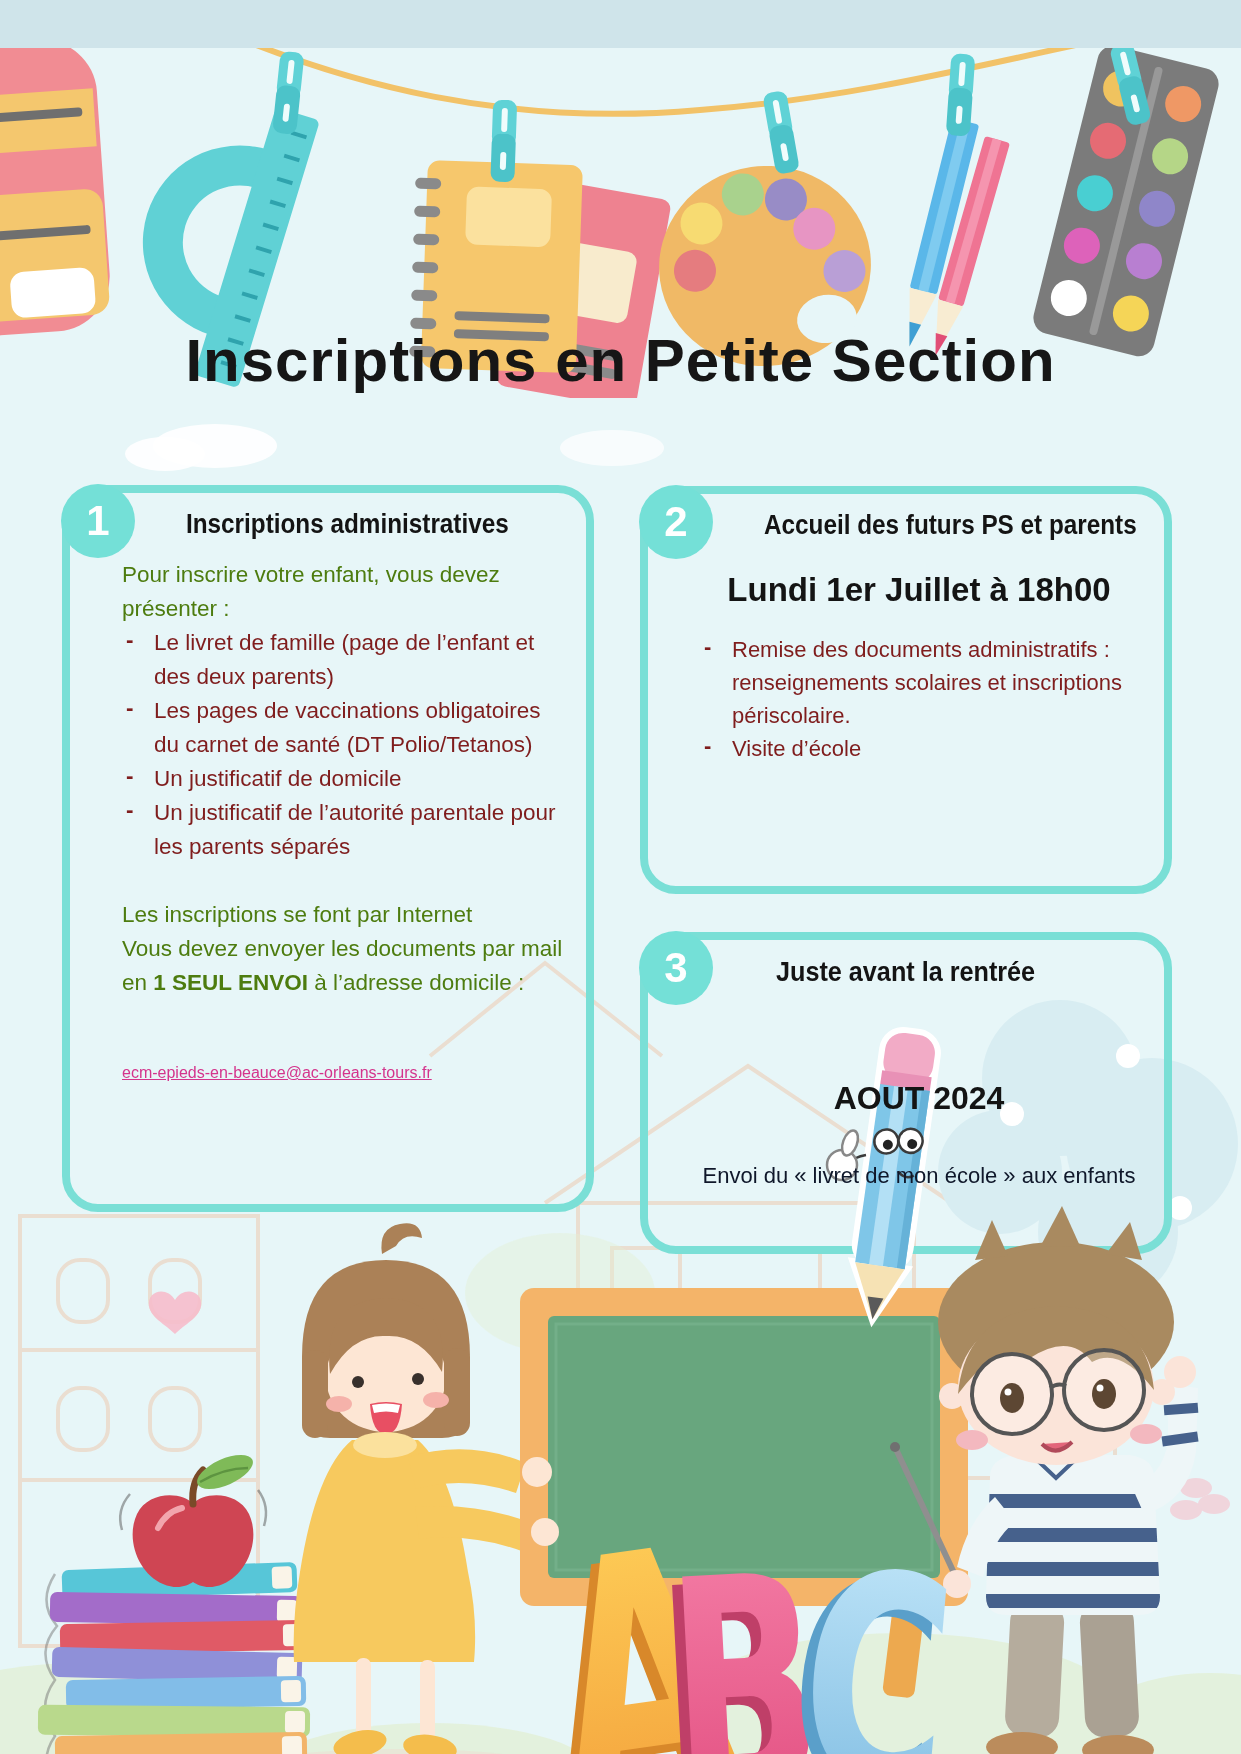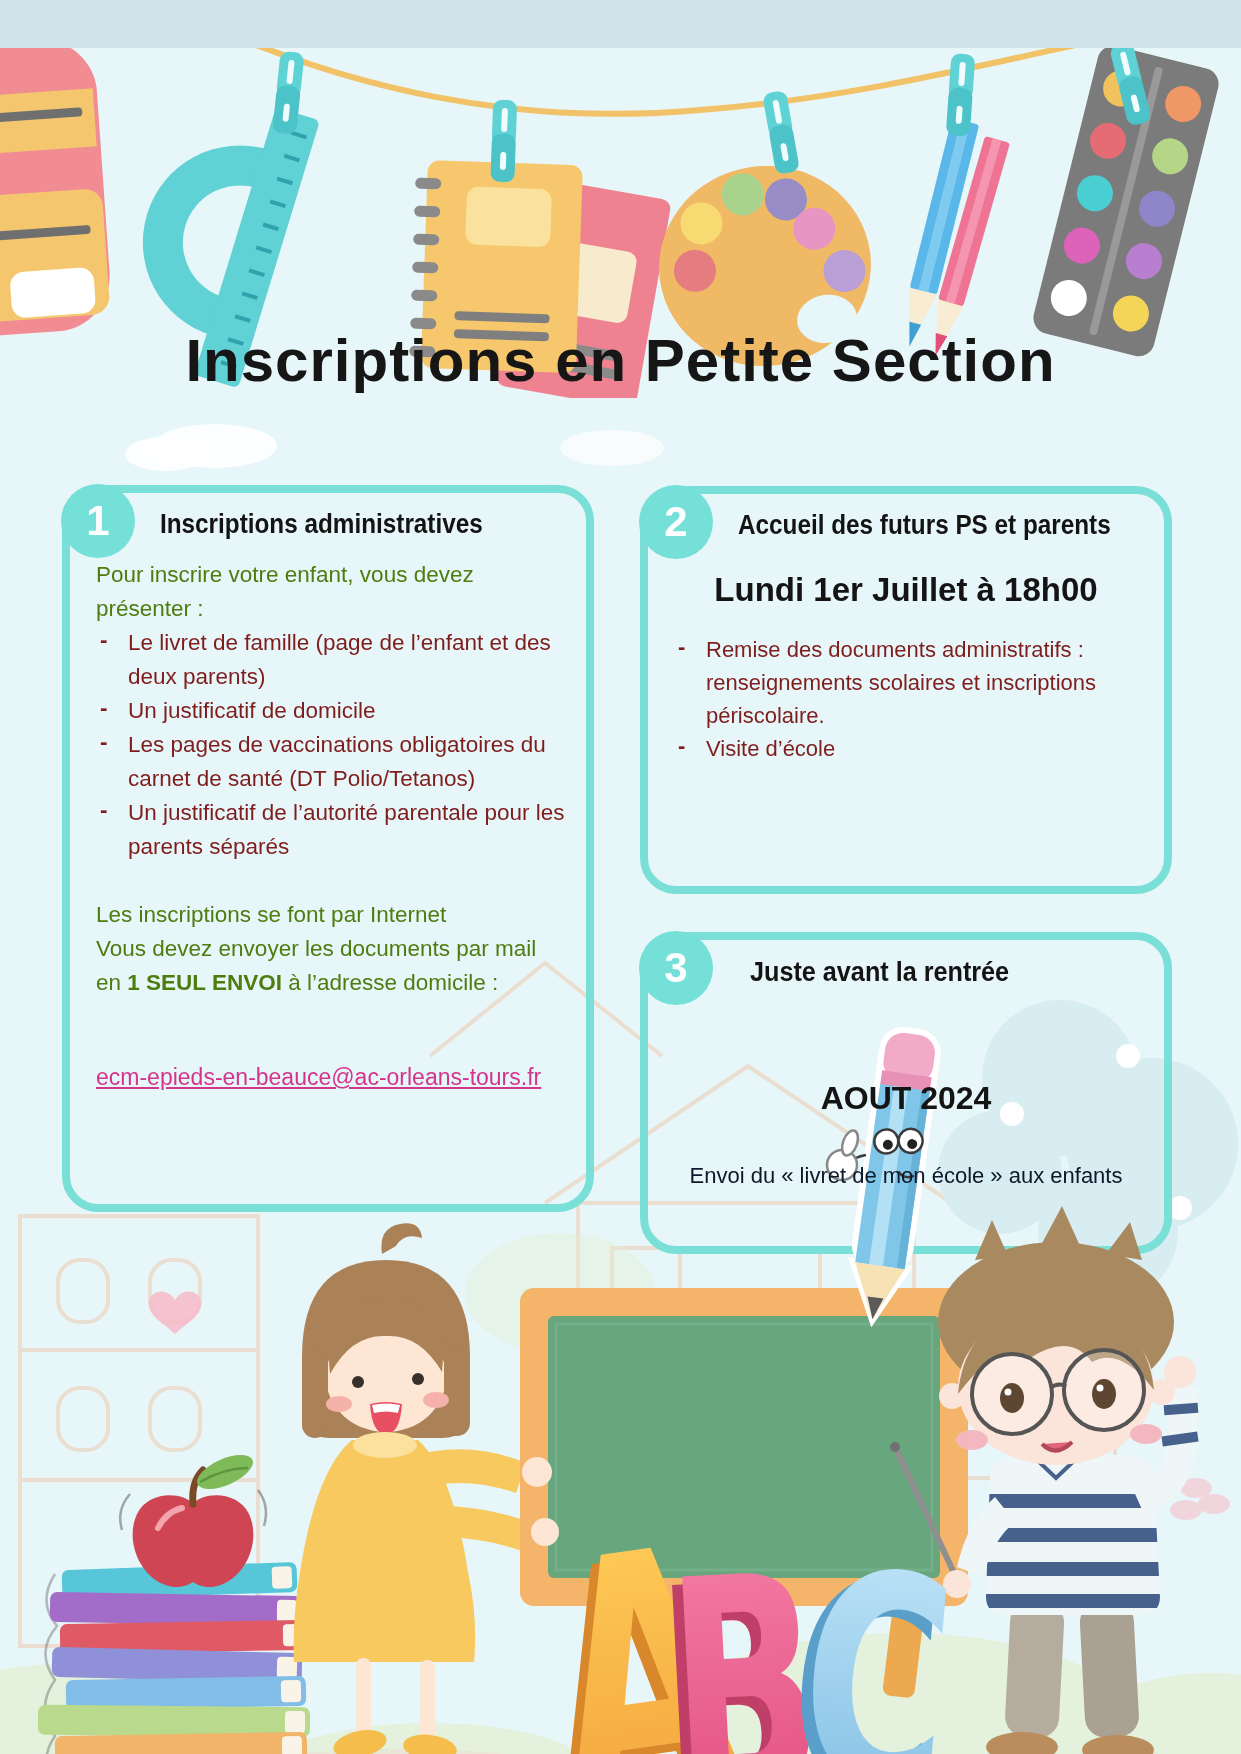--- a/index.html
+++ b/index.html
@@ -16,37 +16,37 @@
   
   .box{position:absolute;border:8px solid #7adfd6;border-radius:36px;box-sizing:border-box;background:transparent;}
   .box1{left:62px;top:437px;width:532px;height:727px;}
   .box2{left:640px;top:438px;width:532px;height:408px;}
   .box3{left:640px;top:884px;width:532px;height:322px;}
   .badge{
     position:absolute;left:-9px;top:-9px;width:74px;height:74px;border-radius:50%;
     background:#74e0d7;color:#ffffff;font-size:42px;font-weight:bold;
     display:flex;align-items:center;justify-content:center;z-index:6;
   }
-  .box-content{position:relative;z-index:6;height:100%;}
+  .box-content{position:relative;z-index:6;height:100%;padding-left:26px;}
   .card-heading{
     margin:16px 6px 0 90px;font-size:27px;font-weight:bold;color:#141414;
     transform:scaleX(.9);transform-origin:left center;white-space:nowrap;
   }
   .box3 .card-heading{margin-left:102px;font-size:28px;}
   .subhead{text-align:center;font-weight:bold;color:#141414;}
   .subhead1{font-size:38px;margin:20px 0 0;letter-spacing:1px;}
   .subhead2{font-size:33px;margin:30px 0 0;}
   .subhead3{font-size:32px;margin:92px 0 0;}
   .body-text{font-size:22.5px;line-height:34px;color:#4d7c0f;margin:18px 22px 0 26px;}
   ul.bullets{list-style:none;margin:0 18px 0 26px;padding:0;font-size:22.5px;line-height:34px;color:#7f1d1d;}
   ul.bullets li{position:relative;padding-left:32px;}
   ul.bullets li::before{content:"-";position:absolute;left:4px;top:-3px;font-weight:bold;}
   .box2 .body-list{margin-top:24px;font-size:22px;line-height:33px;}
   .note{margin-top:34px;}
-  .email{display:block;margin:64px 22px 0 26px;font-size:23px;color:#d4348c;text-decoration:underline;}
+  .email{display:block;margin:64px 22px 0 26px;font-size:16px;color:#d4348c;text-decoration:underline;}
   .s3-body{text-align:center;font-size:22px;color:#0f172a;margin:46px 6px 0;}
   b{font-weight:bold;}
 </style>
 </head>
 <body>
 
 <div class="poster">
 
   <svg class="layer" width="1241" height="1754" viewBox="0 0 1241 1754">
     <ellipse cx="215" cy="398" rx="62" ry="22" fill="#ffffff" opacity="0.9"></ellipse>
@@ -209,22 +209,22 @@
 
   <section class="box box1">
     <div class="badge">
       <span>1</span>
     </div>
     <div class="box-content">
       <h2 class="card-heading">Inscriptions administratives</h2>
       <p class="body-text">Pour inscrire votre enfant, vous devez présenter :</p>
       <ul class="bullets">
         <li>Le livret de famille (page de l’enfant et des deux parents)</li>
+        <li>Les pages de vaccinations obligatoires du carnet de santé (DT Polio/Tetanos)</li>
         <li>Un justificatif de domicile</li>
-        <li>Les pages de vaccinations obligatoires du carnet de santé (DT Polio/Tetanos)</li>
         <li>Un justificatif de l’autorité parentale pour les parents séparés</li>
       </ul>
       <p class="body-text note"><span>Les inscriptions se font par Internet</span><br>
         <span>Vous devez envoyer les documents par mail en </span><b>1 SEUL ENVOI</b><span> à l’adresse domicile :</span></p>
       <a class="email" href="#">ecm-epieds-en-beauce@ac-orleans-tours.fr</a>
     </div>
   </section>
 
   <section class="box box2">
     <div class="badge">

